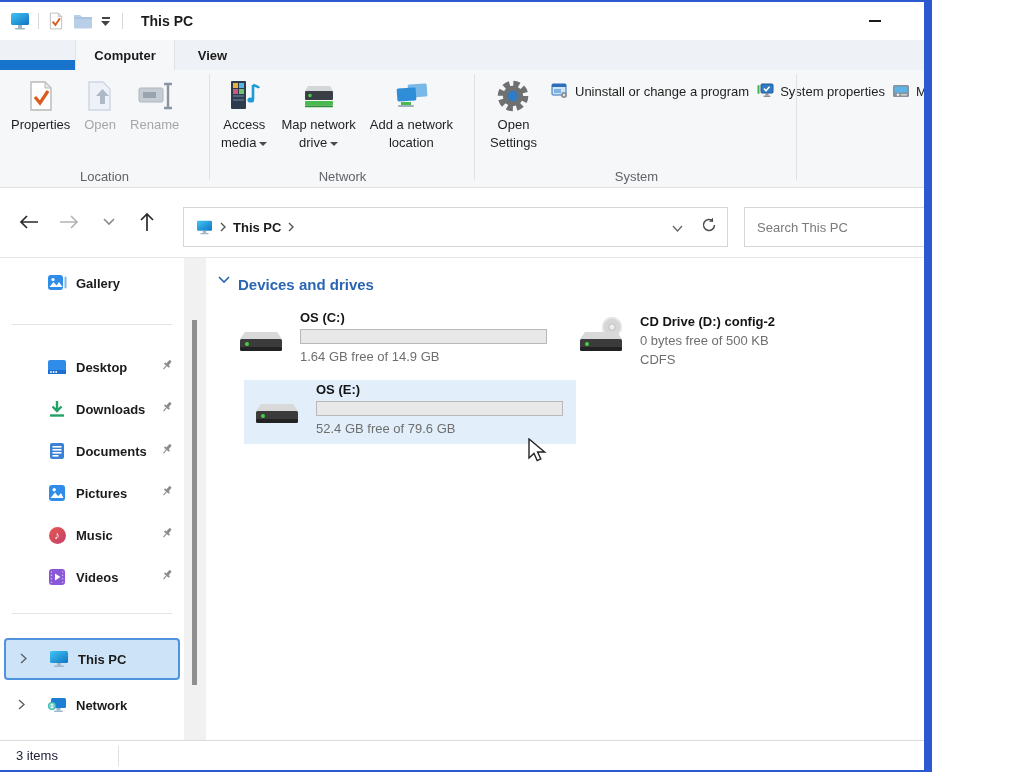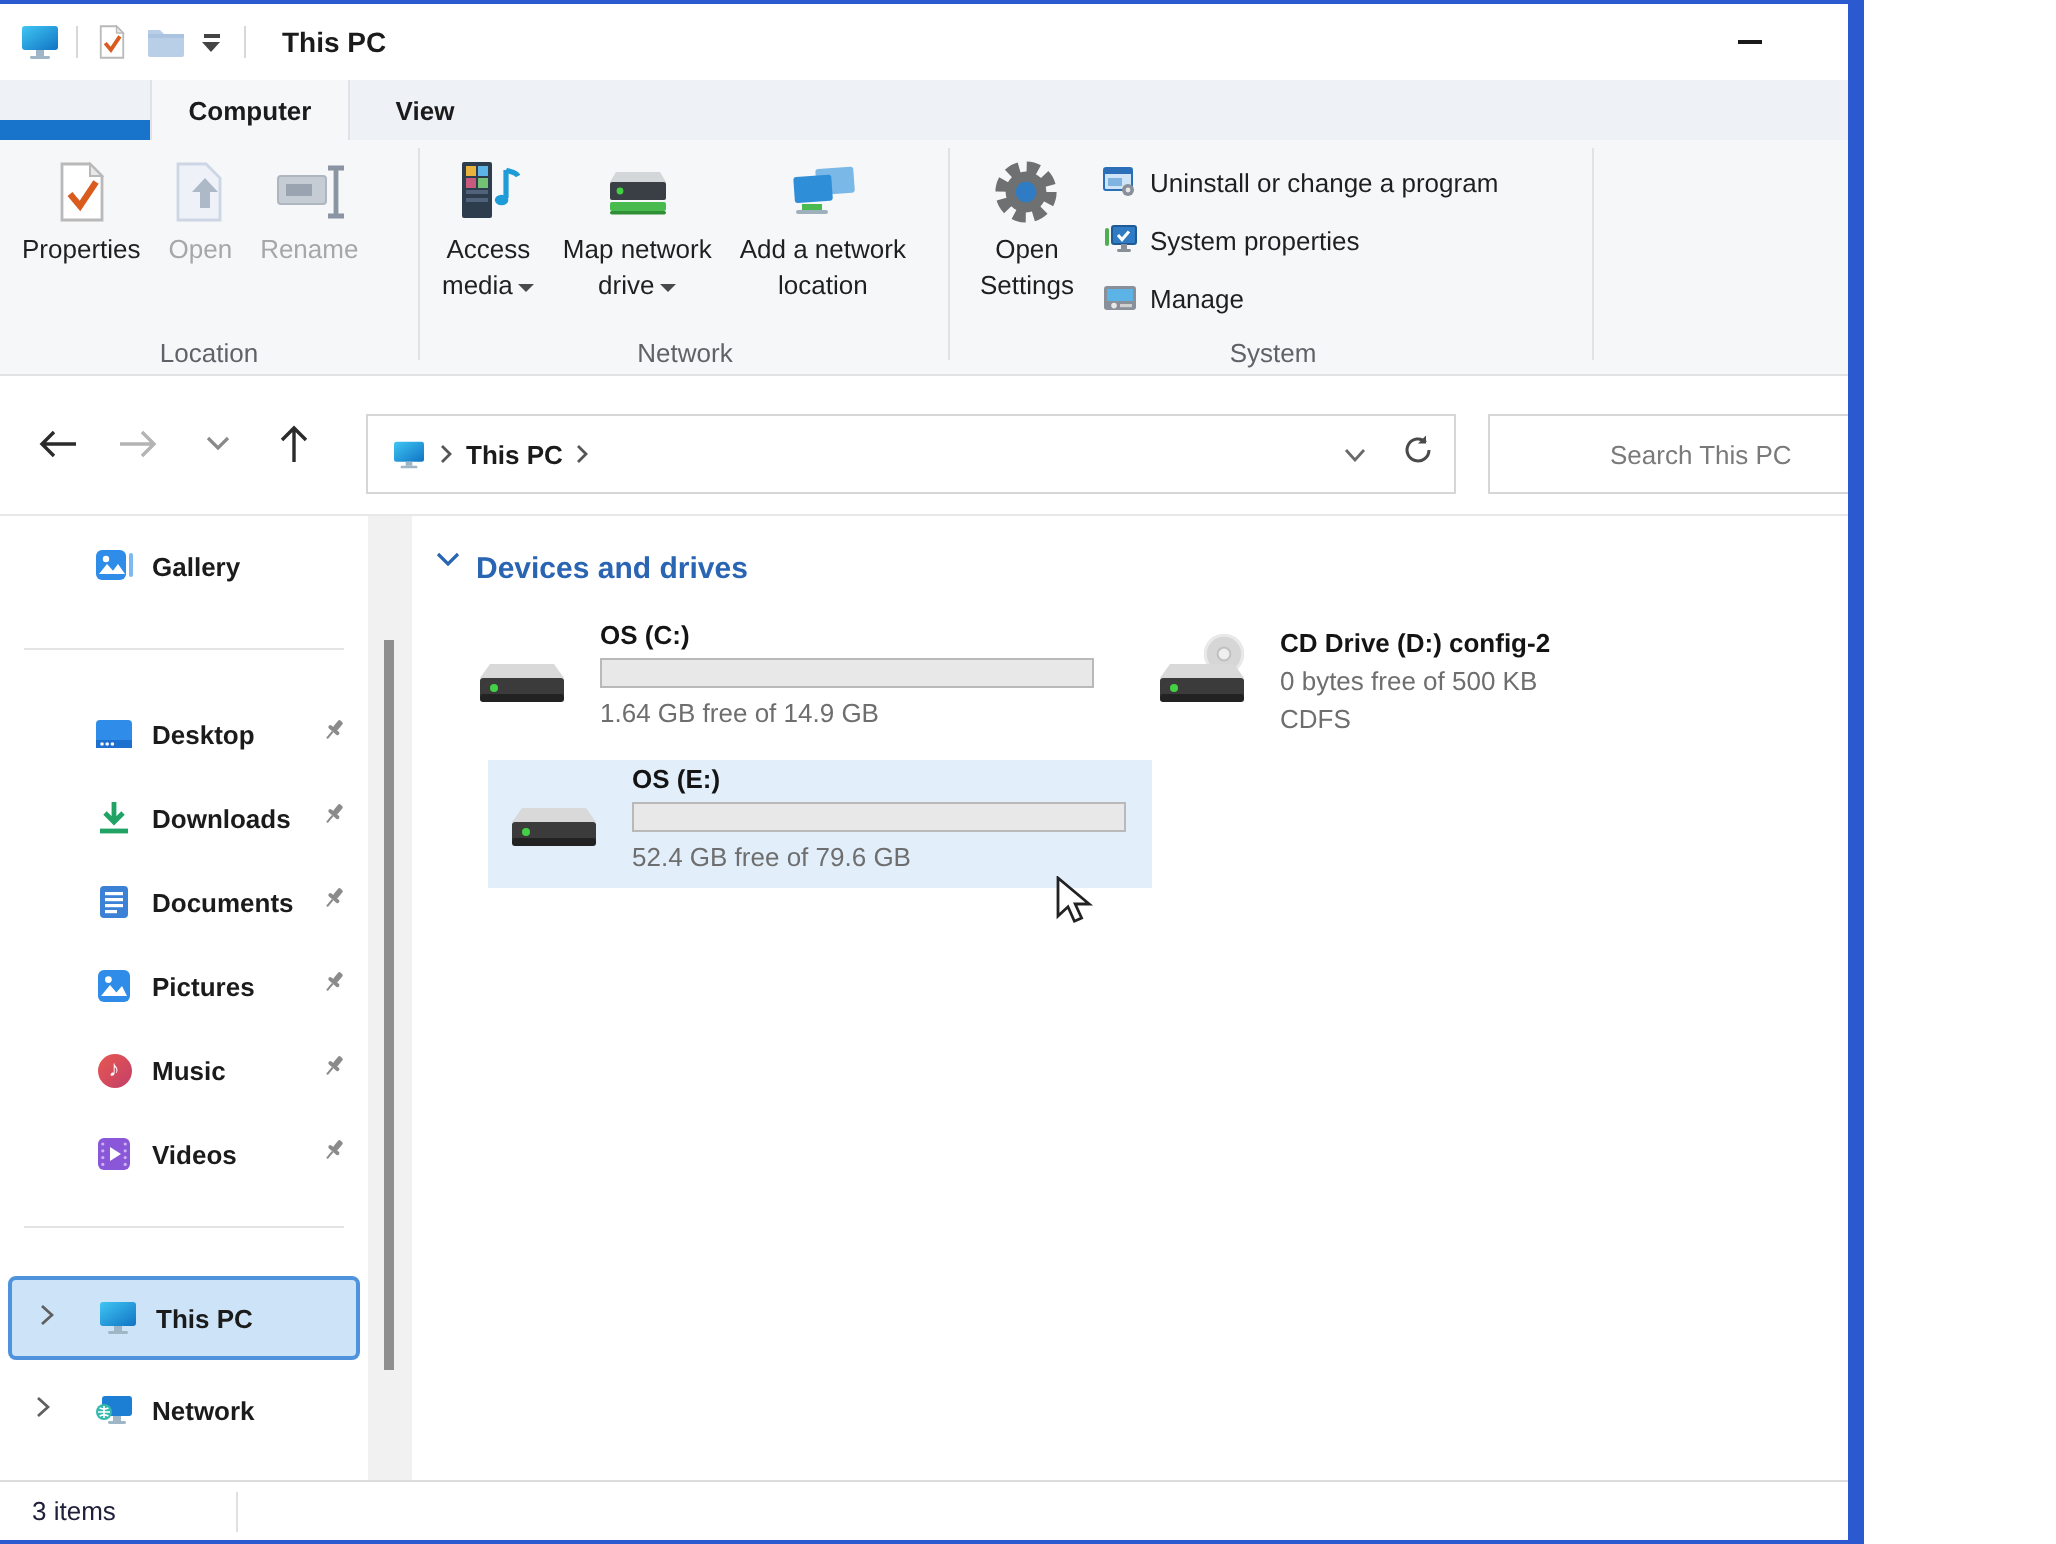--- a/index.html
+++ b/index.html
@@ -39,31 +39,31 @@
   .g-network { left:212px; width:261px; }
   .g-system { left:477px; width:319px; }
   .rsep { position:absolute; top:4px; width:1px; height:106px; background:#e2e2e2; }
   .rgroup-label { position:absolute; left:0; right:0; bottom:3px; text-align:center; font-size:13px; color:#5f6368; }
   .rbuttons { position:absolute; left:0; top:4px; display:flex; align-items:flex-start; }
   .rbtn { display:flex; flex-direction:column; align-items:center; padding:4px 7px 2px 7px; border-radius:2px; }
   .rbtn .ric { height:36px; display:flex; align-items:center; justify-content:center; }
   .rlabel { font-size:13px; color:#1f1f1f; line-height:15px; text-align:center; white-space:nowrap; margin-top:3px; }
   .rbtn.disabled .rlabel { color:#a7a7a7; }
   .caret-down { display:inline-block; width:0; height:0; border-left:4px solid transparent; border-right:4px solid transparent; border-top:4px solid #4a4a4a; vertical-align:middle; margin-left:3px; }
-  .rsmalls { position:absolute; left:74px; top:10px; display:flex; flex-direction:column; gap:7px; }
+  .rsmalls { position:absolute; left:74px; top:10px; display:flex; gap:7px; }
   .rsmall { display:flex; align-items:center; gap:6px; height:22px; font-size:13px; color:#1f1f1f; white-space:nowrap; }
 
   
   .toolbar { position:absolute; left:0; top:188px; width:1020px; height:70px; background:#fff; border-bottom:1px solid #e8e8e8; }
   .navbtn { position:absolute; top:14px; width:30px; height:40px; display:flex; align-items:center; justify-content:center; }
   .addrbar { position:absolute; left:183px; top:19px; width:545px; height:40px; border:1px solid #d6d6d6; background:#fff; display:flex; align-items:center; }
   .addr-crumb { display:flex; align-items:center; gap:7px; padding-left:12px; font-size:13px; font-weight:600; color:#1b1b1b; }
   .addr-right { position:absolute; right:10px; top:0; height:38px; display:flex; align-items:center; gap:18px; }
   .searchbox { position:absolute; left:744px; top:19px; width:276px; height:40px; border:1px solid #d6d6d6; background:#fff; }
-  .searchbox input { position:absolute; left:12px; top:0; width:220px; height:38px; border:none; outline:none; font-size:13px; color:#3a3a3a; font-family:"Liberation Sans", sans-serif; background:transparent;margin-left:48px; }
+  .searchbox input { position:absolute; left:12px; top:0; width:220px; height:38px; border:none; outline:none; font-size:13px; color:#3a3a3a; font-family:"Liberation Sans", sans-serif; background:transparent; }
   .searchbox input::placeholder { color:#7a7a7a; }
   .search-ic { position:absolute; right:12px; top:10px; }
 
   
   .body { position:absolute; left:0; top:258px; width:1020px; height:482px; background:#fff; }
   .sidebar { position:absolute; left:0; top:0; width:208px; height:482px; background:#fff; }
   .sb-item { position:absolute; left:4px; width:176px; height:38px; display:flex; align-items:center; border-radius:4px; }
   .sb-icon { position:absolute; left:42px; width:22px; display:flex; justify-content:center; }
   .sb-label { position:absolute; left:72px; font-size:13px; font-weight:600; color:#1b1b1b; }
   .sb-pin { position:absolute; left:156px; }

